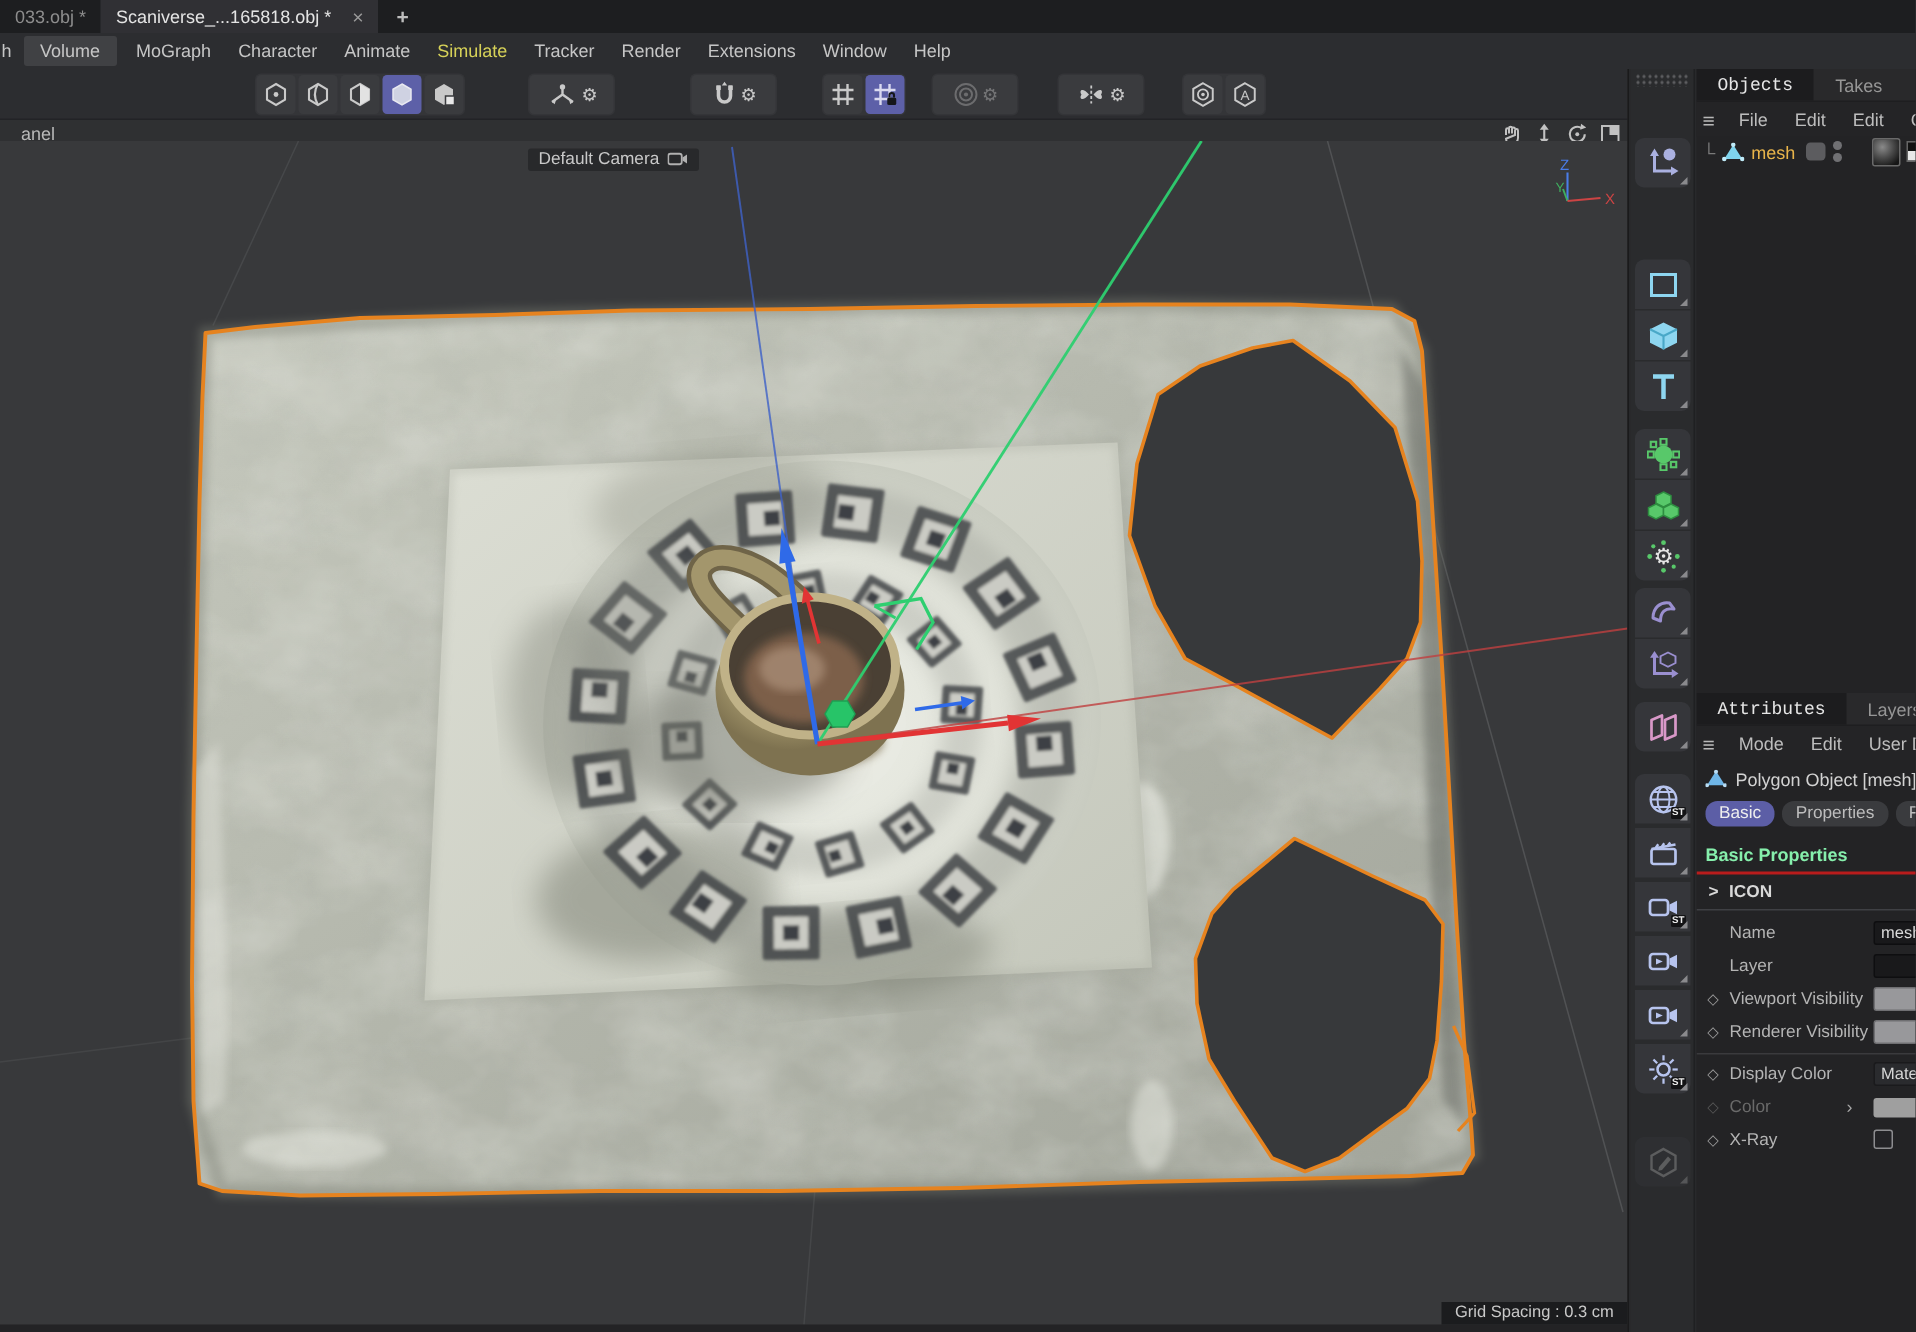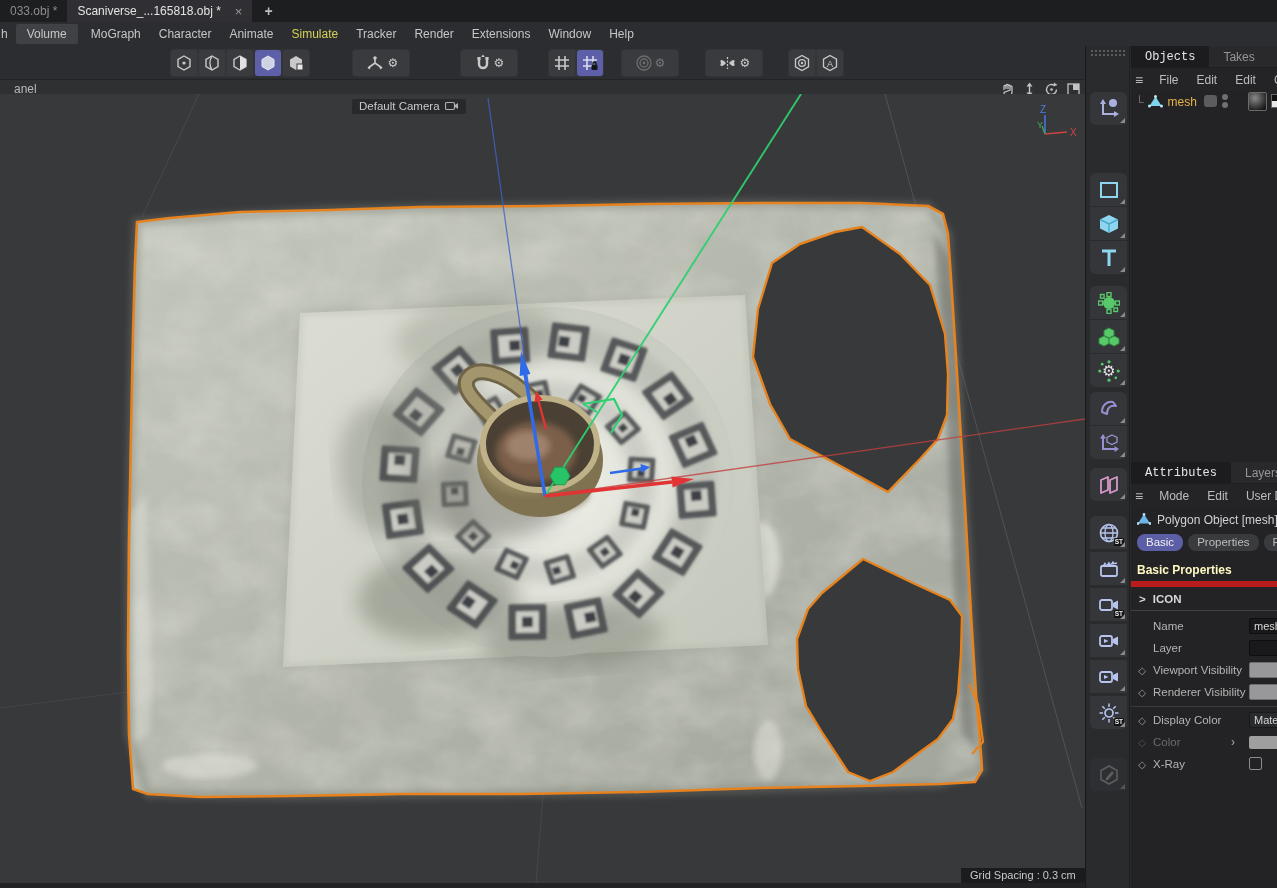--- a/index.html
+++ b/index.html
@@ -67,21 +67,21 @@
   .vis-toggle { position:absolute; left:73px; top:4px; width:13px; height:12px; background:#5c5c5f; border-radius:3px; }
   .vis-dot { position:absolute; left:91px; width:6px; height:6px; border-radius:50%; background:#707073; }
   #mat-thumb { position:absolute; left:117px; top:1px; width:19px; height:19px; border-radius:2px; background:radial-gradient(circle at 35% 30%, #8a8a8a 0%, #4a4a4a 45%, #161616 85%); border:1px solid #6a6a6a; }
   #tex-tag { position:absolute; left:140px; top:3px; width:14px; height:14px; background:conic-gradient(#e8e8e8 25%, #111 0 50%, #e8e8e8 0 75%, #111 0); border:1px solid #666; }
 
   #attr-panel { position:absolute; left:0; top:416px; width:147px; }
   .sec-tabs { display:flex; gap:5px; padding:5px 0 5px 6px; }
   .sec-tab { font-size:11.5px; padding:2px 9px 3px 9px; border-radius:8px; background:#3a3b3e; color:#bdbdbd; white-space:nowrap; }
   .sec-tab.active { background:#5c5ea6; color:#eeeeee; }
   .obj-head { display:flex; align-items:flex-start; gap:6px; font-size:12px; color:#d2d2d2; padding:6px 0 2px 6px; }
-  .grp-head { font-size:12px; font-weight:bold; color:#fef9c3; padding:7px 0 4px 6px; border-bottom:6px solid #b91c1c; }
+  .grp-head { font-size:12px; font-weight:bold; color:#86efac; padding:7px 0 4px 6px; border-bottom:2px solid #b91c1c; }
   .icon-row { display:flex; align-items:center; font-size:11.5px; font-weight:bold; color:#d8d8d8; padding:6px 0 5px 8px; border-bottom:1px solid #3f4044; gap:7px; }
   .prop-row { position:relative; height:22px; display:flex; align-items:center; font-size:11.5px; color:#b4b4b4; }
   .prop-row .dia { width:22px; text-align:center; color:#9a9a9a; font-size:10px; }
   .prop-row.dim { color:#6a6a6a; }
   .prop-row.dim .dia { color:#555; }
   .prop-row .lbl { white-space:nowrap; }
   .fld { position:absolute; left:118px; top:3px; width:62px; height:16px; border-radius:2px; font-size:11px; }
   .fld.text { background:#19191b; border:1px solid #0e0e10; color:#dadada; padding:1px 0 0 4px; overflow:hidden; }
   .fld.lite { background:#98989b; border:1px solid #6f6f72; }
   .fld.drop { background:#2a2b2e; border:1px solid #1a1a1c; color:#d6d6d6; padding:1px 0 0 4px; overflow:hidden; }

